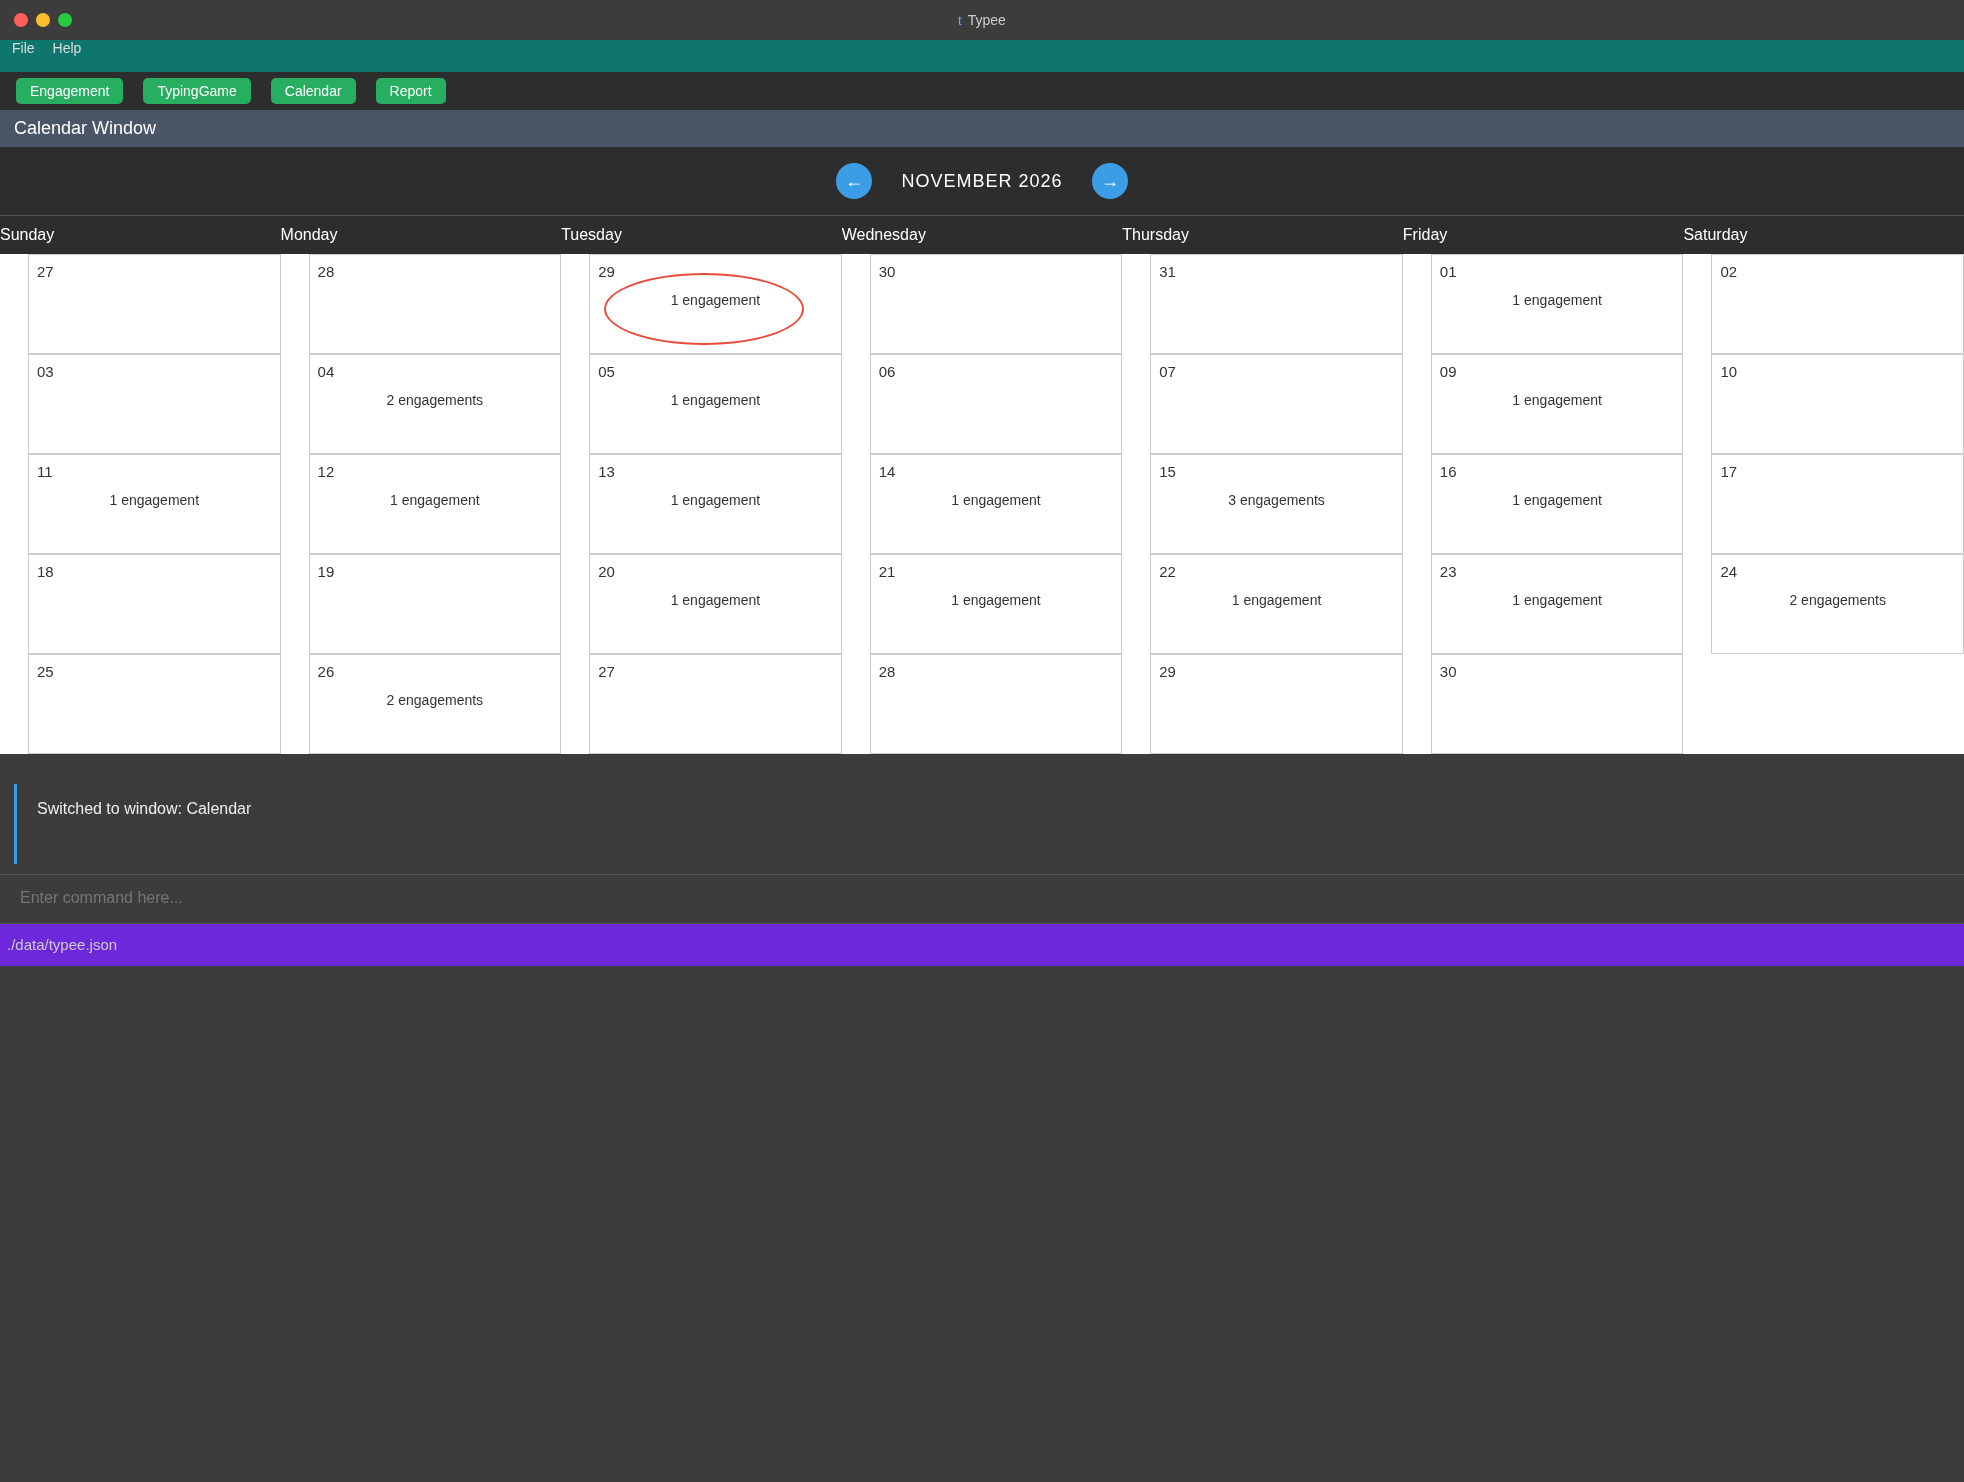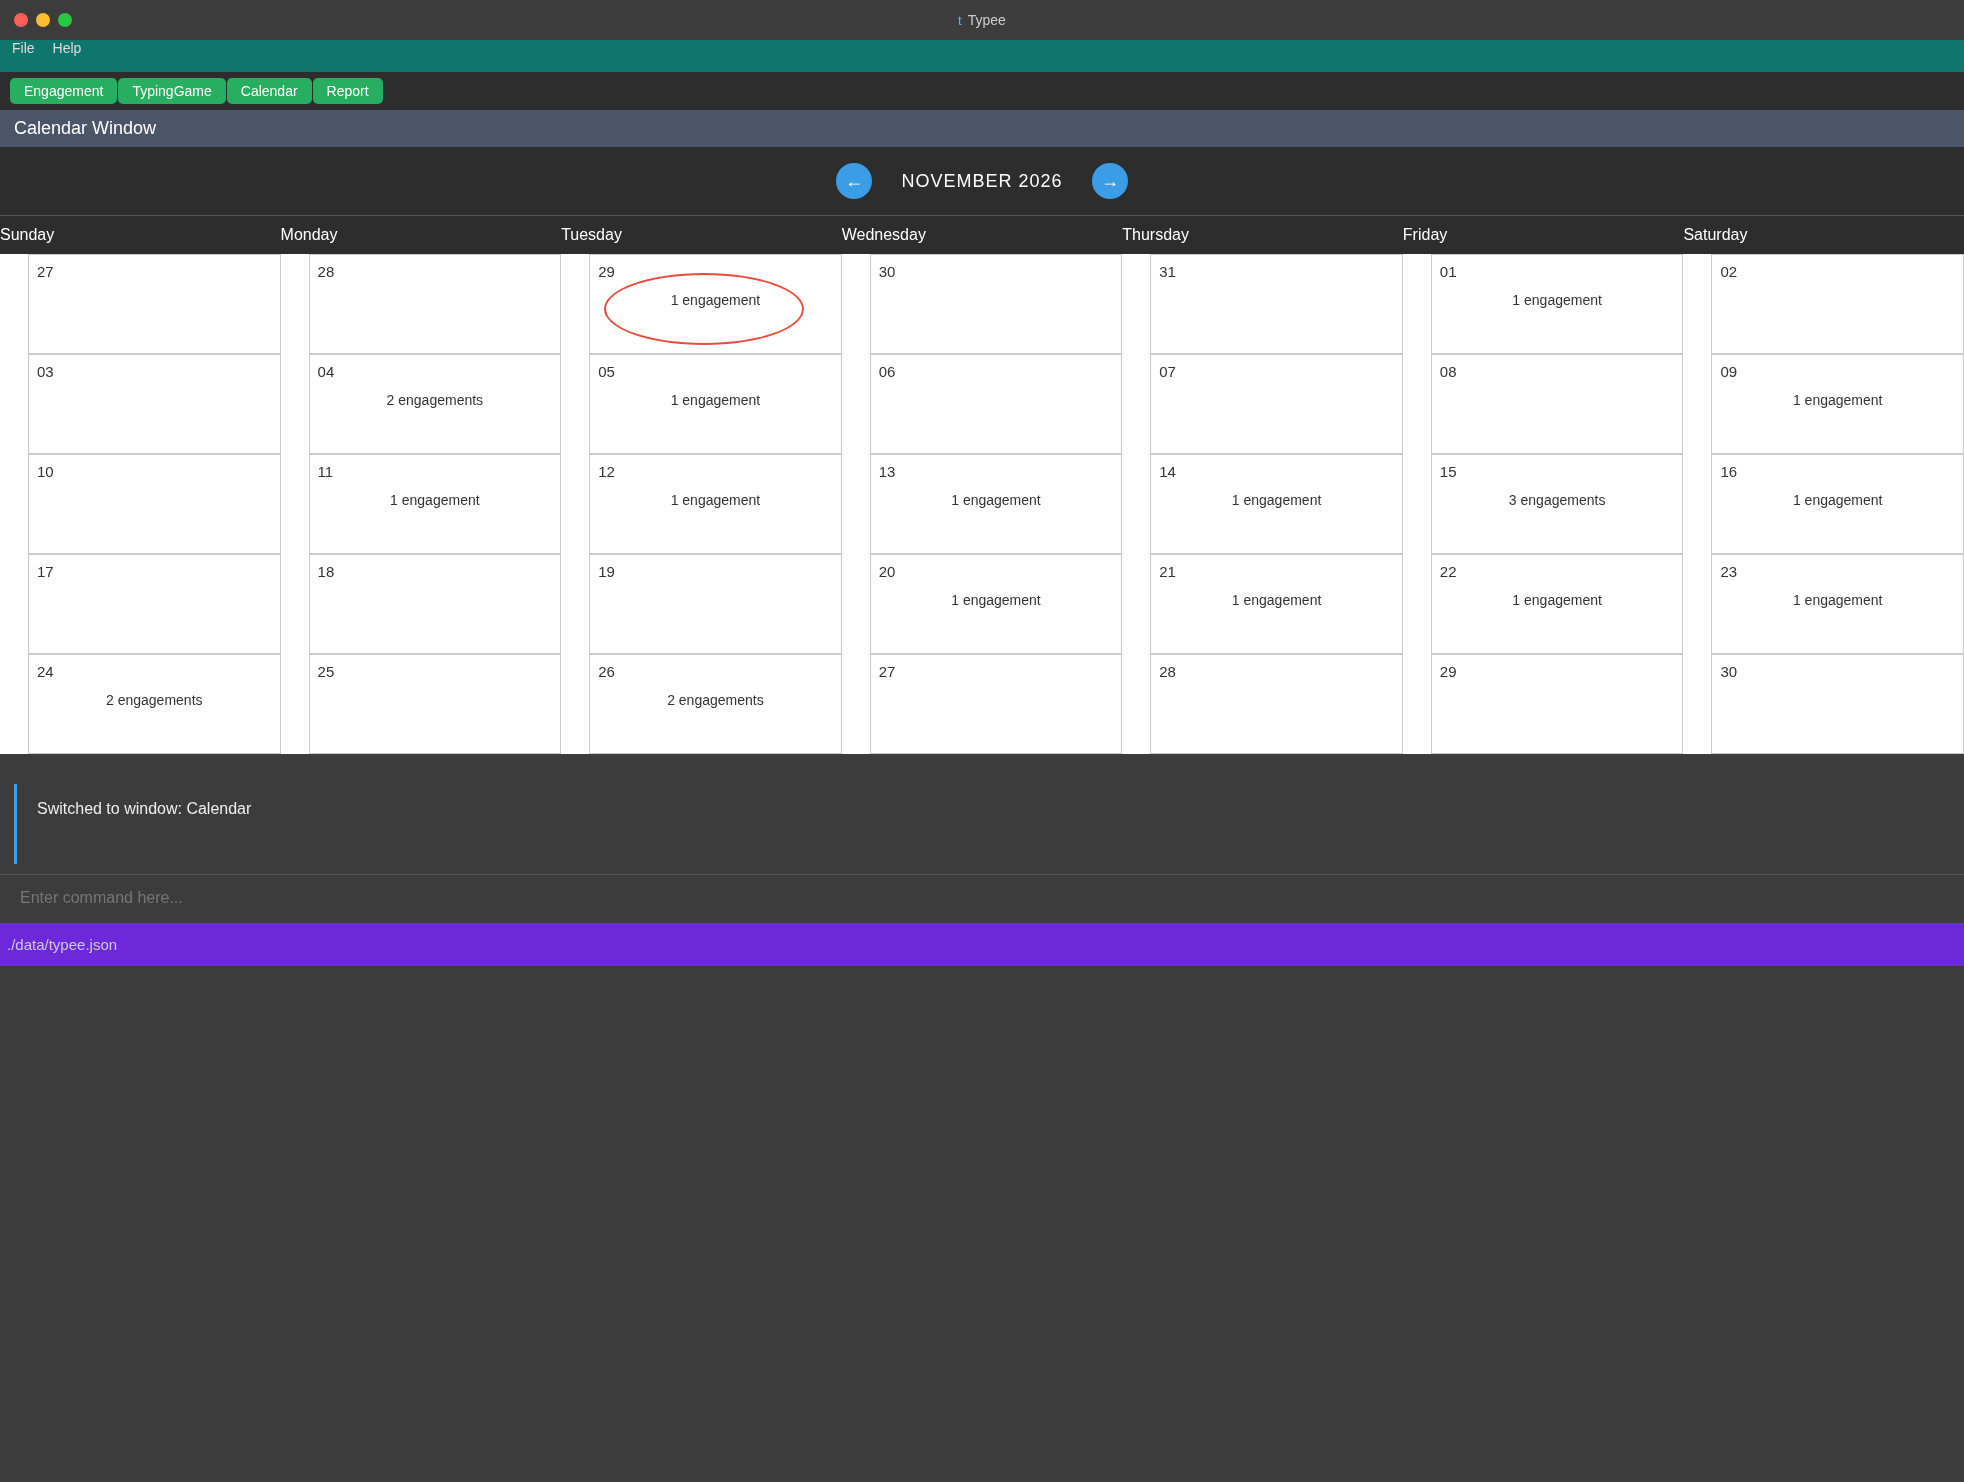--- a/index.html
+++ b/index.html
@@ -62,22 +62,22 @@
       font-size: 14px;
       cursor: pointer;
     }
 
     
     .nav-tabs {
       background: #2d2d2d;
       height: 38px;
       display: flex;
       align-items: center;
-      padding: 0 10px;
-      gap: 1px;
+      padding: 0 16px;
+      gap: 20px;
     }
     .nav-tab {
       padding: 5px 14px;
       border-radius: 5px;
       font-size: 14px;
       cursor: pointer;
       color: white;
       background: #27ae60;
       font-weight: 500;
     }
@@ -319,23 +319,20 @@
         <span class="cell-date">05</span>
         <div class="cell-engagement">1 engagement</div>
       </div>
       <div class="calendar-cell">
         <span class="cell-date">06</span>
       </div>
       <div class="calendar-cell">
         <span class="cell-date">07</span>
       </div>
       <div class="calendar-cell">
-        <span class="cell-date">08</span>
-      </div>
-      <div class="calendar-cell">
         <span class="cell-date">09</span>
         <div class="cell-engagement">1 engagement</div>
       </div>
       <div class="calendar-cell">
         <span class="cell-date">10</span>
       </div>
       <div class="calendar-cell">
         <span class="cell-date">11</span>
         <div class="cell-engagement">1 engagement</div>
       </div>

